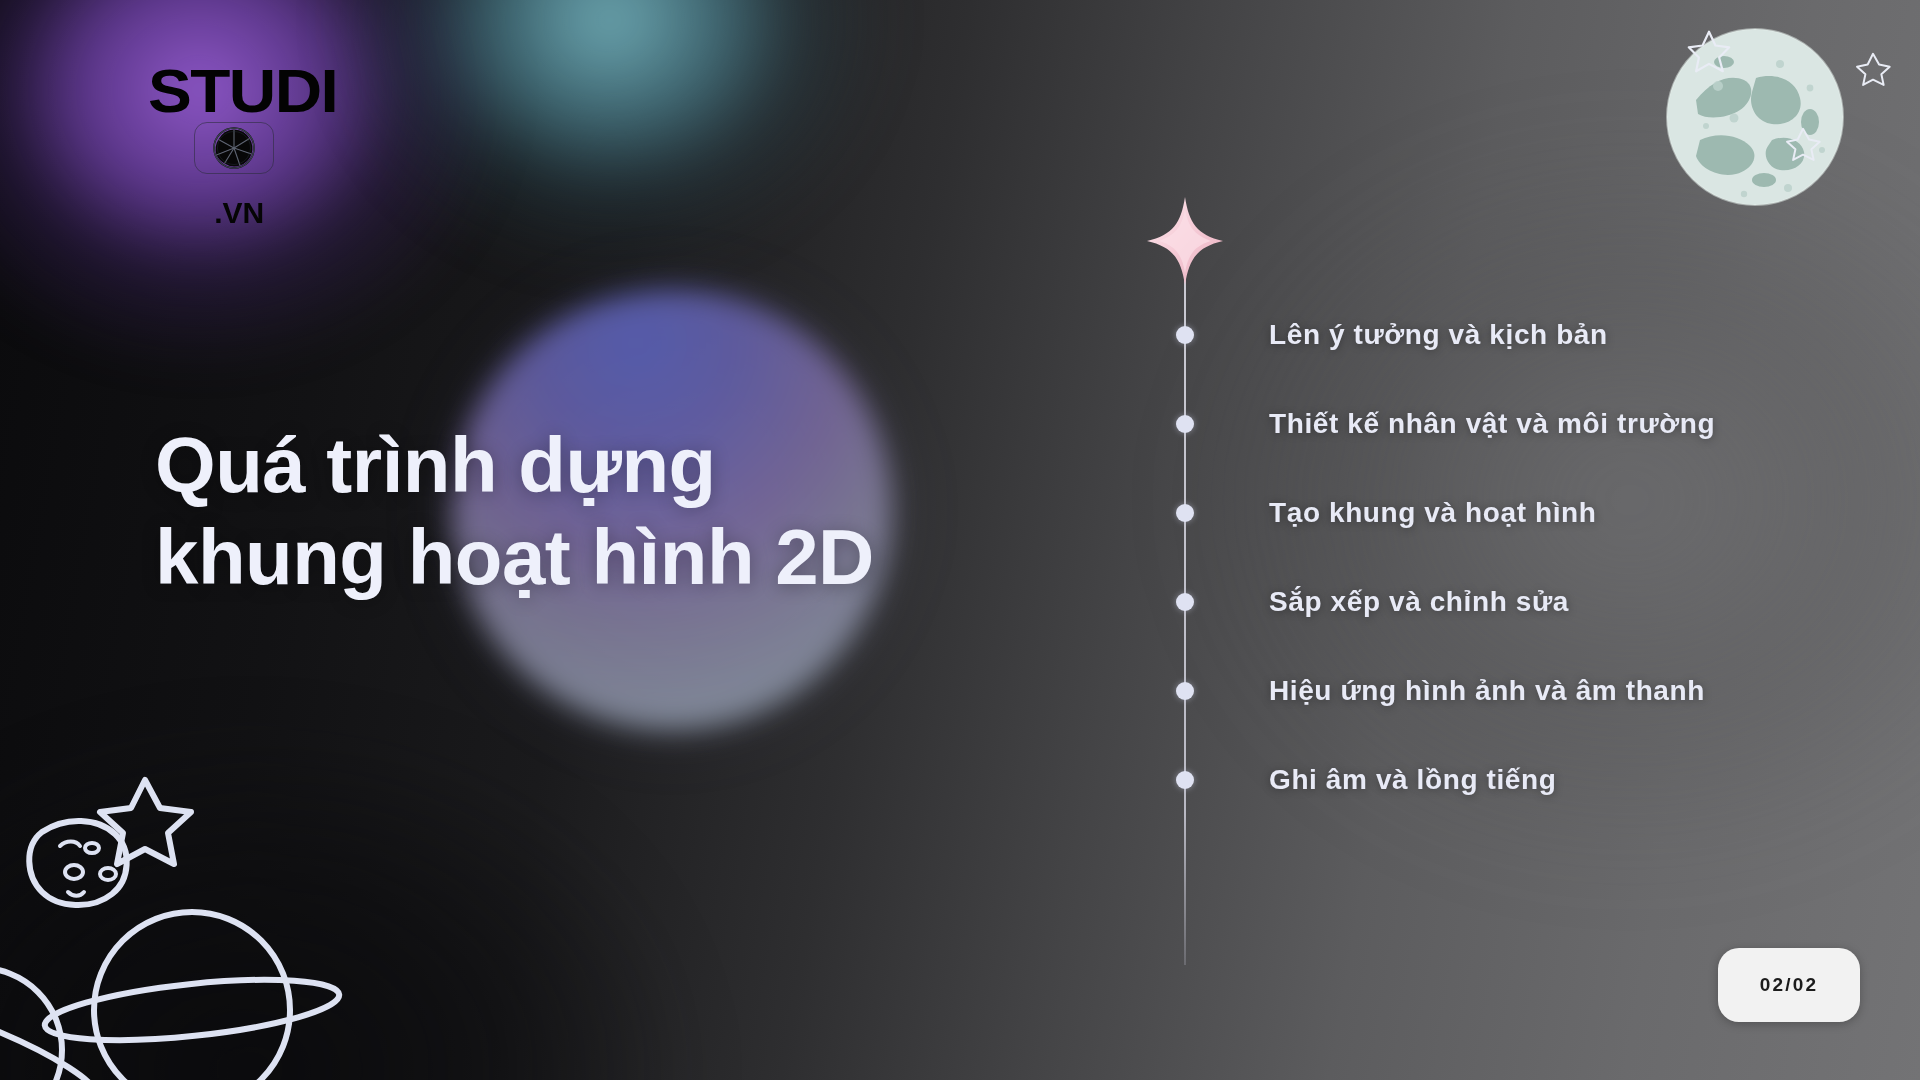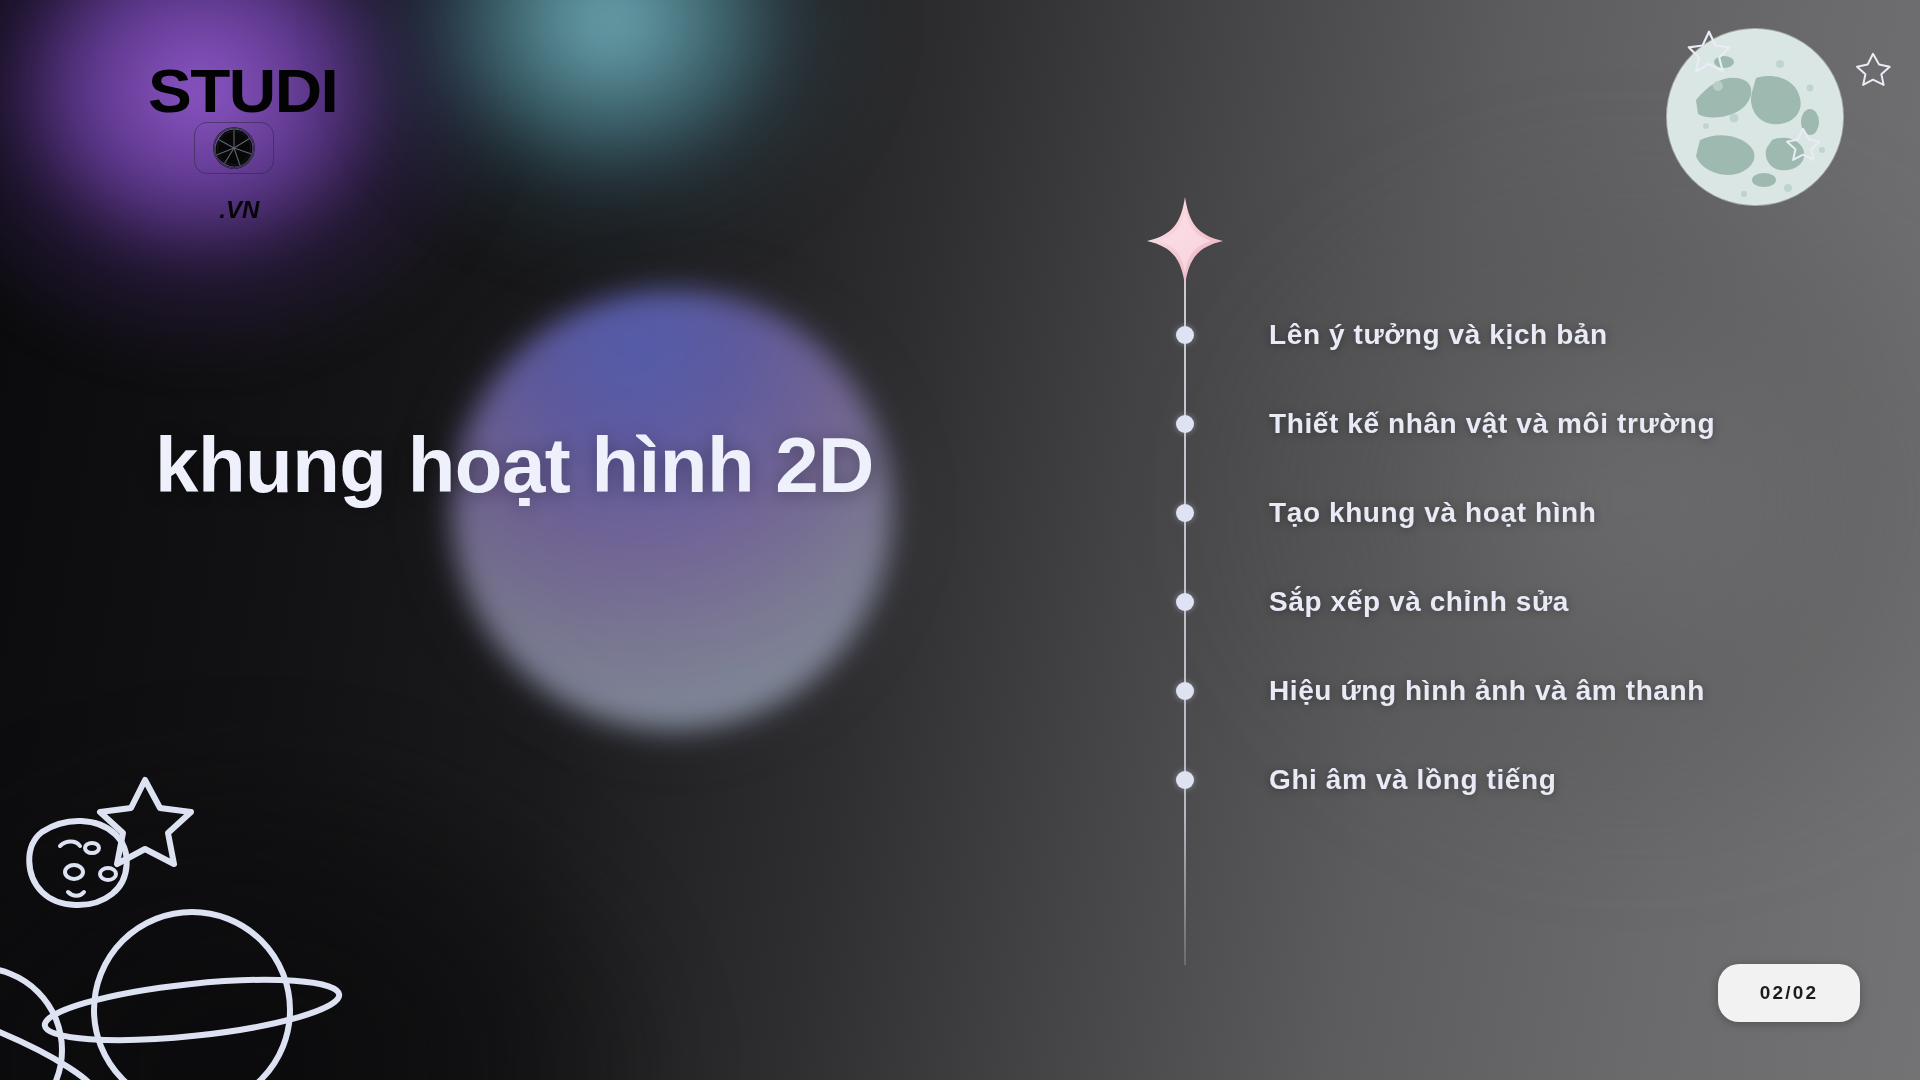--- a/index.html
+++ b/index.html
@@ -144,26 +144,25 @@
     margin-left: -6px;
     border: 1.5px solid rgba(40,44,54,0.55);
     border-radius: 13px;
     display: flex;
     align-items: center;
     justify-content: center;
   }
   .logo-aperture-box svg { display: block; }
   .logo-tld {
     font-weight: 700;
-    font-size: 24px;
+    font-size: 30px;
     color: #050505;
     letter-spacing: 0px;
     margin-left: 4px;
     margin-top: 22px;
-    font-style: italic;
   }
 
   
   .title {
     position: absolute;
     left: 155px;
     top: 368px;
     width: 860px;
     color: #eef0fb;
     font-weight: 700;
@@ -232,21 +231,21 @@
     text-shadow: 0 1px 8px rgba(0,0,0,0.35);
   }
 
   
   .page-badge {
     position: absolute;
     right: 60px;
     bottom: 58px;
     min-width: 98px;
     height: 42px;
-    padding: 8px 22px;
+    padding: 16px 22px;
     border-radius: 21px;
     background: #f2f2f2;
     color: #1c1c1c;
     font-weight: 700;
     font-size: 19px;
     letter-spacing: 2.2px;
     display: flex;
     align-items: center;
     justify-content: center;
     box-shadow: 0 2px 10px rgba(0,0,0,0.25);
@@ -297,20 +296,21 @@
           <path d="M19 33 L50 50"></path>
         </g>
         <circle cx="50" cy="50" r="40" fill="none" stroke="#3c4250" stroke-width="2.5"></circle>
         <circle cx="50" cy="50" r="33" fill="none" stroke="#2a2f3a" stroke-width="1.2" opacity="0.7"></circle>
       </svg>
     </span>
     <span class="logo-tld">.VN</span>
   </div>
 
   <h1 class="title">
+    <span class="title-line">Quá trình dựng</span>
     <span class="title-line">khung hoạt hình 2D</span>
   </h1>
 
   <div class="timeline">
     <div class="timeline-rail"></div>
 
     <span class="sparkle">
       <svg width="84" height="104" viewBox="0 0 84 104" aria-hidden="true">
         <defs>
           <linearGradient id="sparkGrad" x1="0" y1="0" x2="1" y2="1">

